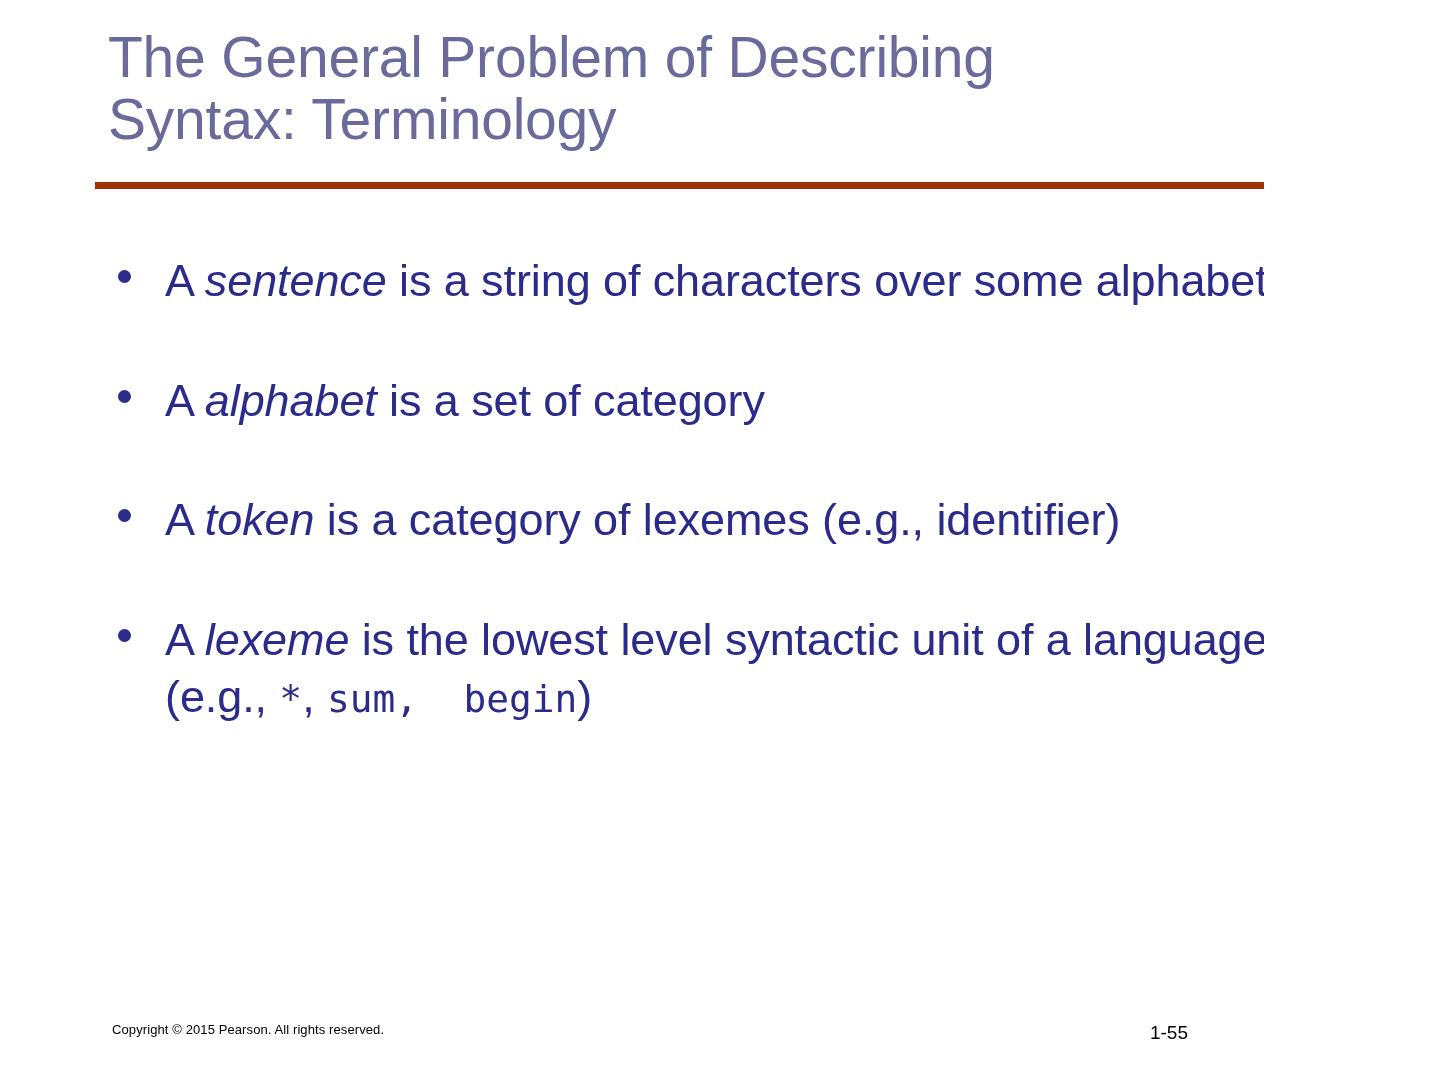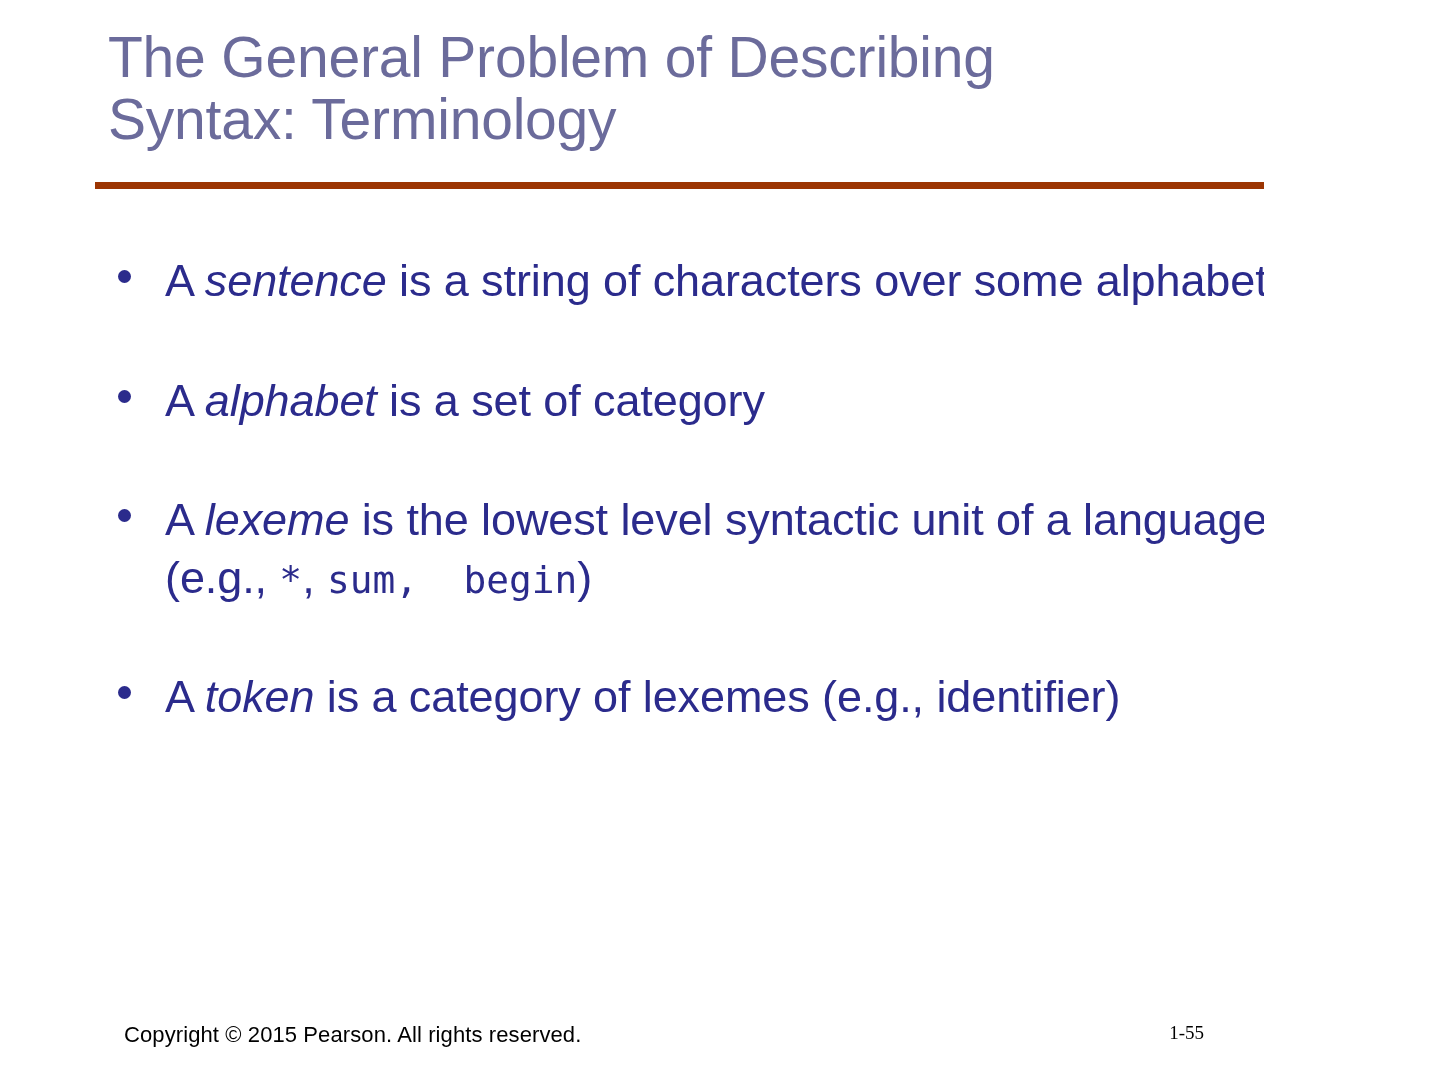--- a/index.html
+++ b/index.html
@@ -87,34 +87,33 @@
     font-family: "DejaVu Sans Mono", "Liberation Mono", monospace;
     font-style: normal;
     font-size: 0.84em;
     letter-spacing: 0;
     white-space: pre;
   }
 
   
   .footer-copyright {
     position: absolute;
-    left: 124px;
+    left: 112px;
     top: 1022px;
-    font-size: 22px;
+    font-size: 13px;
     color: #000000;
     letter-spacing: 0.1px;
   }
   .footer-pagenum {
     position: absolute;
-    right: 60px;
+    right: 76px;
     top: 1022px;
     font-size: 19px;
     color: #000000;
     text-align: right;
-    font-family: Liberation Serif, serif;
   }
 </style>
 </head>
 <body>
 
 <div class="slide">
 
   <div class="title-block">
     <h1 class="slide-title">The General Problem of Describing
 Syntax: Terminology</h1>
@@ -129,26 +128,26 @@
       <span class="bullet-text"><span>A </span><i class="term">sentence</i><span> is a string of characters over some alphabet</span></span>
     </li>
 
     <li class="bullet-item">
       <span class="bullet-marker"></span>
       <span class="bullet-text"><span>A </span><i class="term">alphabet</i><span> is a set of category</span></span>
     </li>
 
     <li class="bullet-item">
       <span class="bullet-marker"></span>
-      <span class="bullet-text"><span>A </span><i class="term">lexeme</i><span> is the lowest level syntactic unit of a language (e.g., </span><span class="code">*</span><span>, </span><span class="code">sum,  begin</span><span>)</span></span>
+      <span class="bullet-text"><span>A </span><i class="term">token</i><span> is a category of lexemes (e.g., identifier)</span></span>
     </li>
 
     <li class="bullet-item">
       <span class="bullet-marker"></span>
-      <span class="bullet-text"><span>A </span><i class="term">token</i><span> is a category of lexemes (e.g., identifier)</span></span>
+      <span class="bullet-text"><span>A </span><i class="term">lexeme</i><span> is the lowest level syntactic unit of a language (e.g., </span><span class="code">*</span><span>, </span><span class="code">sum,  begin</span><span>)</span></span>
     </li>
 
   </ul>
 
   <div class="footer-copyright">Copyright © 2015 Pearson. All rights reserved.</div>
 
   <div class="footer-pagenum">1-55</div>
 
 </div>
 

